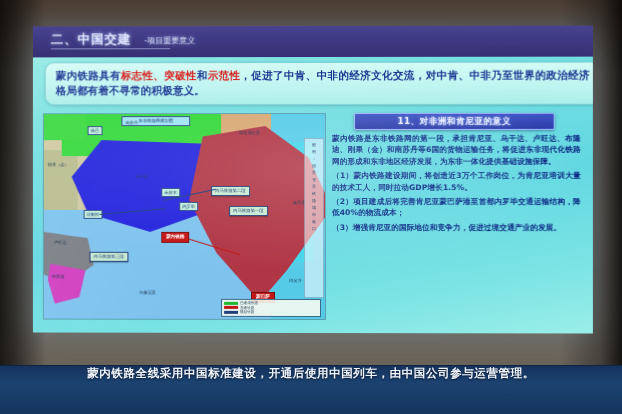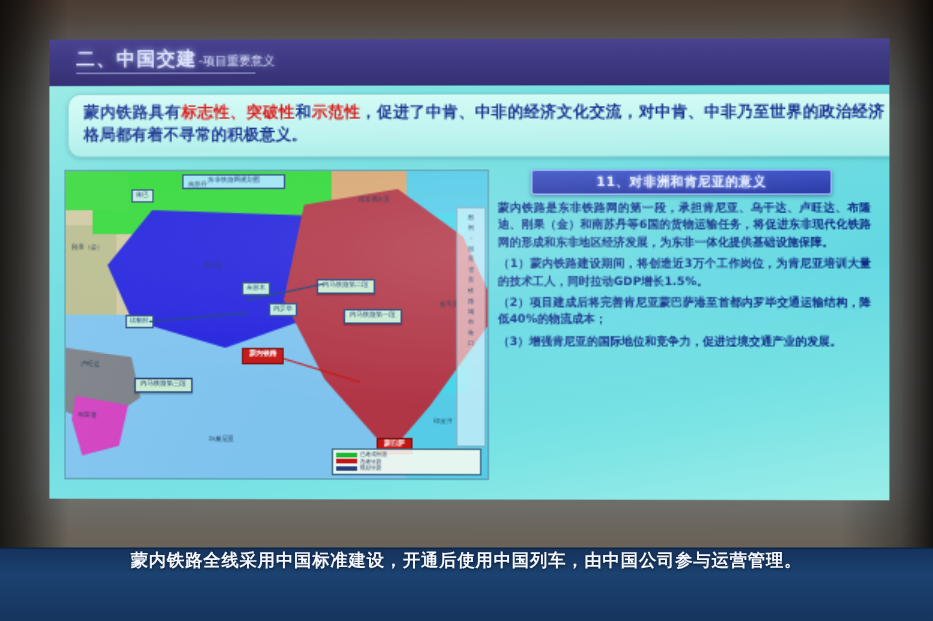--- a/index.html
+++ b/index.html
@@ -35,21 +35,21 @@
     background:linear-gradient(180deg,#4a4390 0%,#3f3a84 40%,#363073 100%);
     border-bottom:1px solid #8f8ec9;
   }
   #hdr-title{
     position:absolute;left:18px;top:5px;
     color:#dfe4fb;font-size:12.5px;font-weight:bold;letter-spacing:1px;
     text-shadow:0 0 4px rgba(180,200,255,.8);
     white-space:nowrap;
   }
   #hdr-sub{
-    font-size:8px;font-weight:normal;letter-spacing:0;opacity:.92;margin-left:1px;
+    font-size:8px;font-weight:normal;letter-spacing:0;opacity:.92;margin-left:13px;
   }
   #hdr-title-underline{
     position:absolute;left:18px;top:22px;width:120px;height:1px;
     background:rgba(200,210,255,.55);
   }
   
   #logo-area{position:absolute;right:10px;top:4px;height:23px;display:flex;align-items:center;gap:7px;}
   .logo-star{width:19px;height:19px;position:relative;}
   .logo-star svg{display:block}
   #logo-cn-text{

